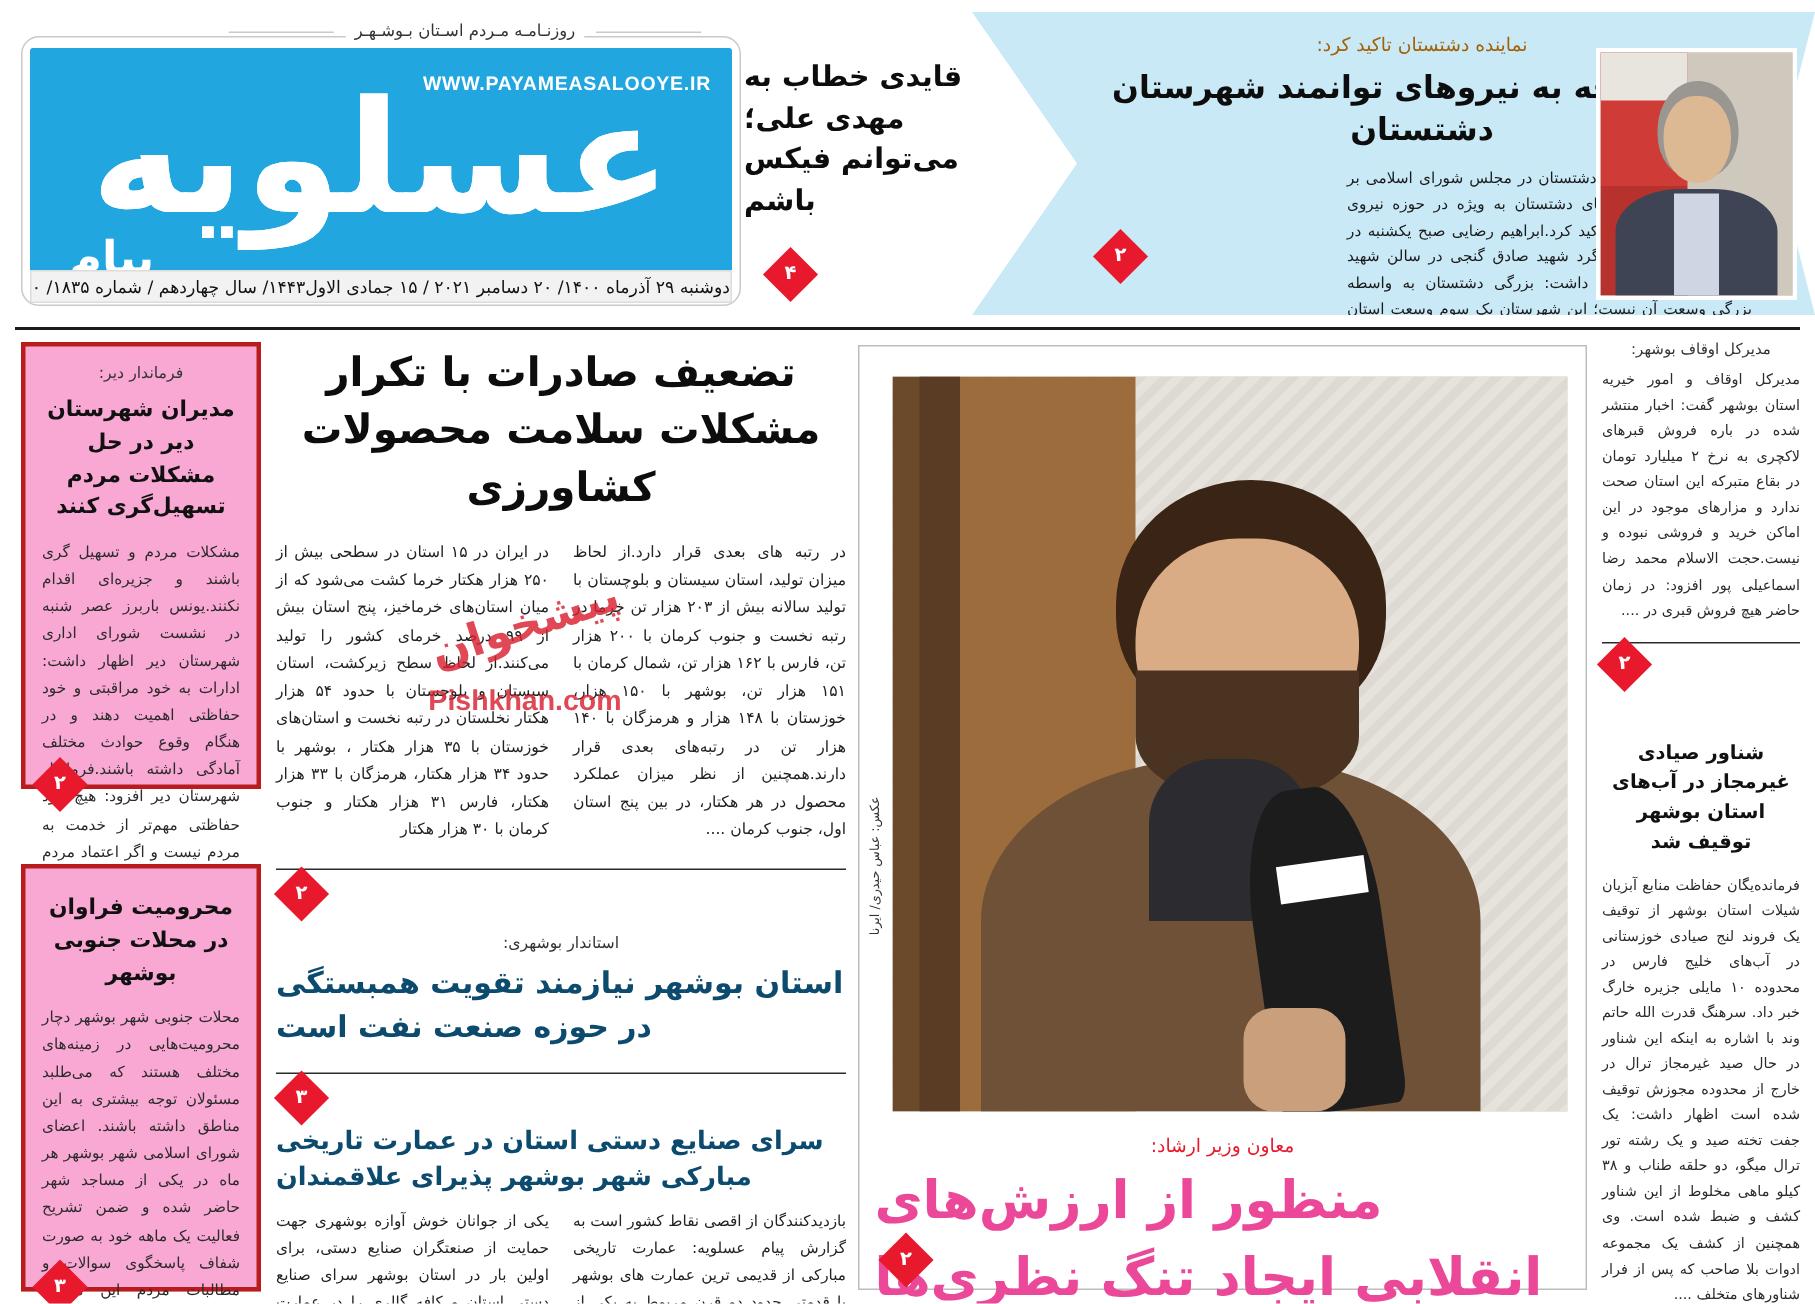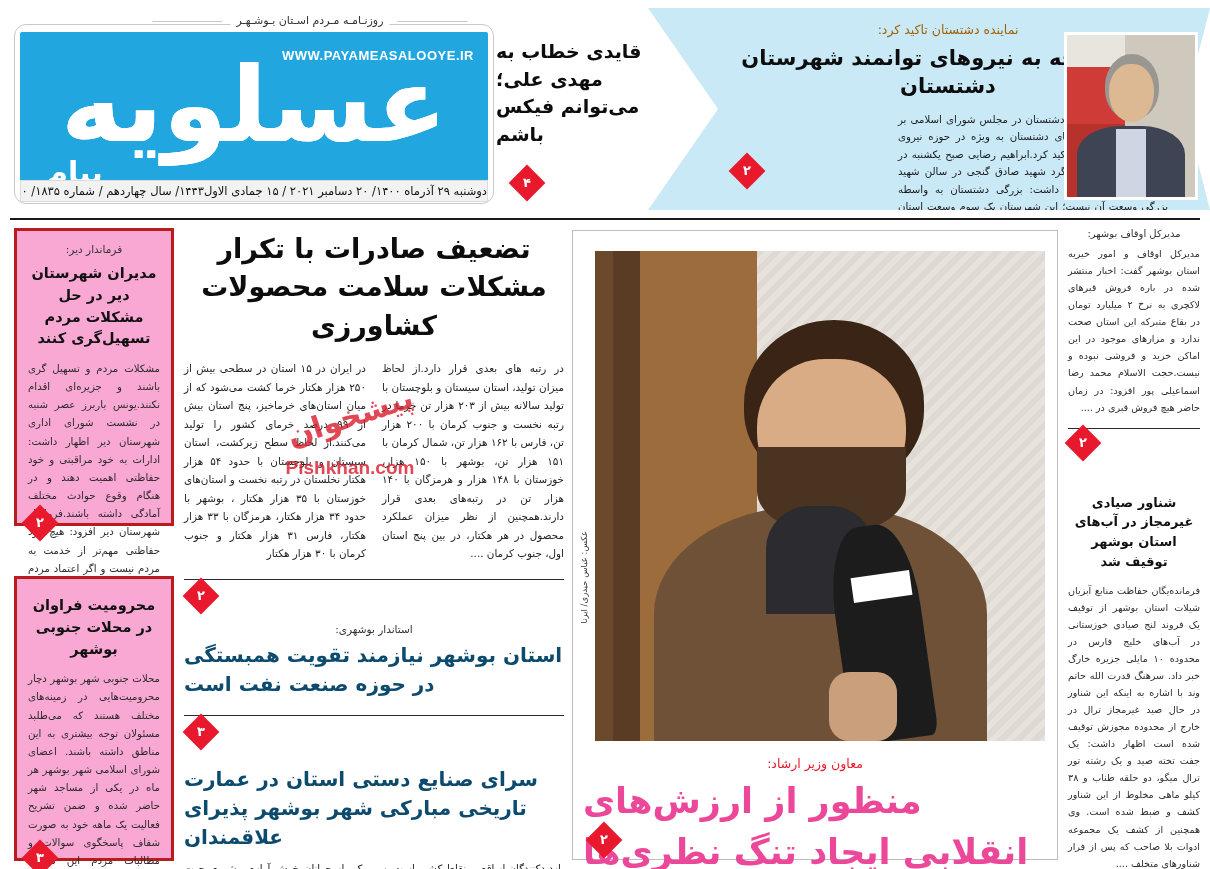--- a/index.html
+++ b/index.html
@@ -307,21 +307,21 @@
     <div class="sec-kicker">استاندار بوشهری:</div>
     <div class="sec-title">استان بوشهر نیازمند تقویت همبستگی در حوزه صنعت نفت است</div>
 
     <div style="position:relative;height:30px;">
       <div class="rule"></div>
       <div class="diamond" style="position:absolute;left:4px;top:4px;">
         <span>۳</span>
       </div>
     </div>
 
-    <div class="sec-title" style="font-size:20px;margin-top:20px;">سرای صنایع دستی استان در عمارت تاریخی مبارکی شهر بوشهر پذیرای علاقمندان</div>
+    <div class="sec-title" style="font-size:17px;margin-top:4px;">سرای صنایع دستی استان در عمارت تاریخی مبارکی شهر بوشهر پذیرای علاقمندان</div>
 
     <div style="display:flex;gap:16px;margin-top:6px;">
       <div style="flex:1;font-size:10.2px;line-height:1.78;text-align:justify;color:#222;">بازدیدکنندگان از اقصی نقاط کشور است به گزارش پیام عسلویه: عمارت تاریخی مبارکی از قدیمی ترین عمارت های بوشهر با قدمتی حدود دو قرن مربوط به یکی از تجار بوشهری و دارای ۱۲ اتاق و دو حیاط اندرونی و بیرونی می باشد که با گره چینی و نقوش اصیل فرهنگ بوشهری در کنار ساحل شهر بوشهر ....</div>
       <div style="flex:1;font-size:10.2px;line-height:1.78;text-align:justify;color:#222;">یکی از جوانان خوش آوازه بوشهری جهت حمایت از صنعتگران صنایع دستی، برای اولین بار در استان بوشهر سرای صنایع دستی استان و کافه گالری را در عمارت تاریخی مبارکی شهر بوشهر همراه با برگزاری برنامه های فرهنگی، ایجاد کارگاه و بازارچه‌های صنایع‌دستی راه اندازی نموده و آماده خدمت رسانی به</div>
     </div>
 
   </div>
 
   <div class="photo-wrap">
 

